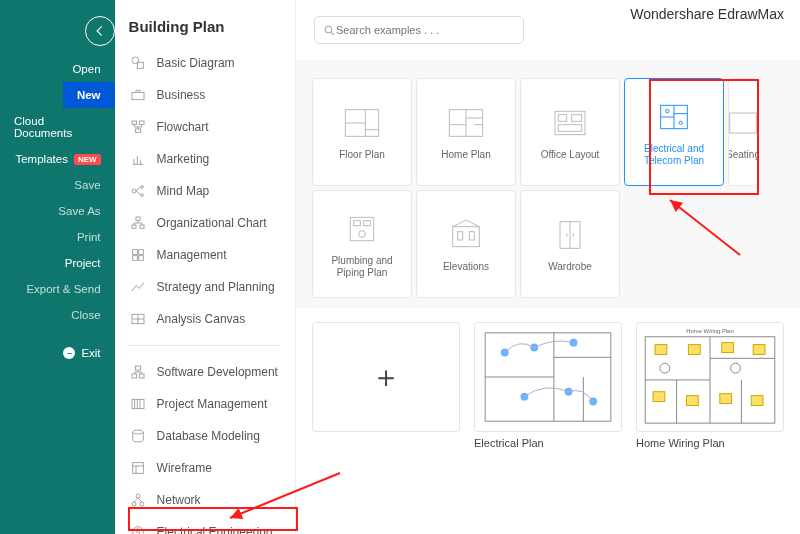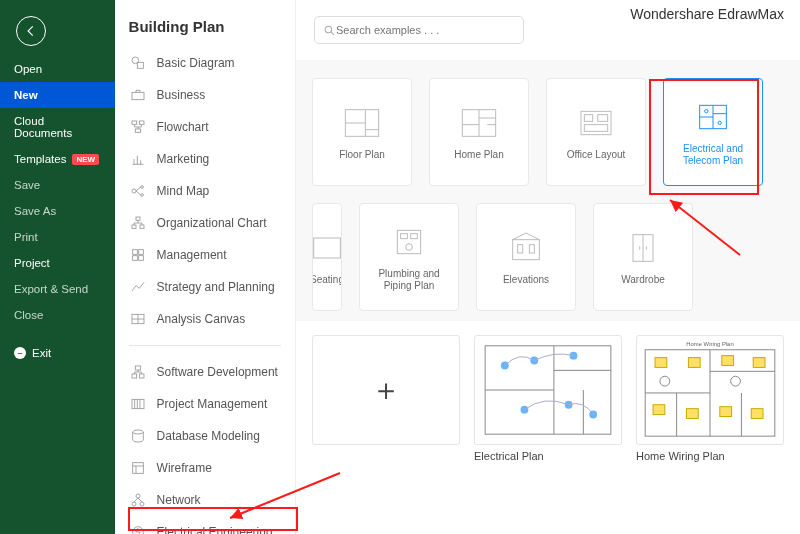--- a/index.html
+++ b/index.html
@@ -1,18 +1,18 @@
 <!DOCTYPE html>
 <html><head>
 <meta charset="utf-8">
 <style>
   * { box-sizing: border-box; margin: 0; padding: 0; }
   body { font-family: -apple-system, BlinkMacSystemFont, "Segoe UI", Arial, sans-serif; font-size: 12px; color: #333; width: 800px; height: 534px; overflow: hidden; position: relative; background: #fff; }
   .app { display: flex; width: 800px; height: 534px; }
-  .sidebar { width: 120px; background: #14532d; color: #fff; display: flex; flex-direction: column; padding-top: 10px; }
+  .sidebar { width: 120px; background: #0f766e; color: #fff; display: flex; flex-direction: column; padding-top: 10px; align-items: flex-end; }
   .back-btn { width: 30px; height: 30px; border: 1.5px solid #fff; border-radius: 50%; margin: 6px 0 10px 16px; display: flex; align-items: center; justify-content: center; cursor: pointer; }
   .back-btn svg { width: 14px; height: 14px; }
   .side-item { padding: 7px 14px; font-size: 11.5px; cursor: pointer; display: flex; align-items: center; gap: 6px; }
   .side-item.active { background: #0058d6; font-weight: 600; }
   .side-item.dim { color: rgba(255,255,255,0.75); }
   .badge-new { background: #ff4b4b; color: #fff; font-size: 8px; padding: 1px 4px; border-radius: 2px; font-weight: 600; }
   .exit-dot { width: 12px; height: 12px; border-radius: 50%; background: #fff; display: inline-flex; align-items: center; justify-content: center; color: #0078ff; font-size: 9px; font-weight: bold; }
 
   .catcol { width: 190px; border-right: 1px solid #eee; display: flex; flex-direction: column; }
   .cat-title { font-size: 15px; font-weight: 700; padding: 18px 14px 12px 14px; }
@@ -20,21 +20,21 @@
   .cat-item { display: flex; align-items: center; gap: 10px; padding: 7px 14px; font-size: 12px; cursor: pointer; color: #555; }
   .cat-item .ic { width: 18px; height: 18px; display: flex; align-items: center; justify-content: center; flex-shrink: 0; }
   .cat-item .ic svg { width: 16px; height: 16px; stroke: #999; fill: none; stroke-width: 1.3; }
   .cat-sep { height: 1px; background: #e6e6e6; margin: 10px 14px; }
 
   .main { flex: 1; background: #fff; display: flex; flex-direction: column; }
   .topbar { height: 60px; display: flex; align-items: center; padding: 0 18px; position: relative; }
   .search { width: 210px; height: 28px; border: 1px solid #ddd; border-radius: 5px; display: flex; align-items: center; padding: 0 8px; }
   .search input { border: none; outline: none; font-size: 11px; flex: 1; color: #555; }
   .brand { position: absolute; right: 16px; top: 6px; font-size: 14px; color: #333; }
-  .tiles { padding: 0 16px 10px 16px; display: flex; flex-wrap: wrap; gap: 17px; background: #f8f8f8; padding-top: 18px; }
+  .tiles { padding: 0 16px 10px 16px; display: flex; flex-wrap: wrap; gap: 4px; background: #f8f8f8; padding-top: 18px; }
   .tile { width: 100px; height: 108px; background: #fff; border: 1px solid #e8e8e8; border-radius: 4px; display: flex; flex-direction: column; align-items: center; justify-content: center; cursor: pointer; text-align: center; padding: 6px; }
   .tile .tile-ic { width: 44px; height: 40px; display: flex; align-items: center; justify-content: center; margin-bottom: 6px; }
   .tile .tile-ic svg { width: 40px; height: 36px; stroke: #bbb; fill: none; stroke-width: 1.2; }
   .tile .tile-lbl { font-size: 10px; color: #666; line-height: 1.25; }
   .tile.selected { border: 1.5px solid #1f8fff; }
   .tile.selected .tile-ic svg { stroke: #1f8fff; }
   .tile.selected .tile-lbl { color: #1f8fff; }
   .tile.partial { width: 30px; overflow: hidden; }
   .templates { padding: 14px 16px; display: flex; gap: 14px; }
   .tpl { width: 148px; display: flex; flex-direction: column; cursor: pointer; }

